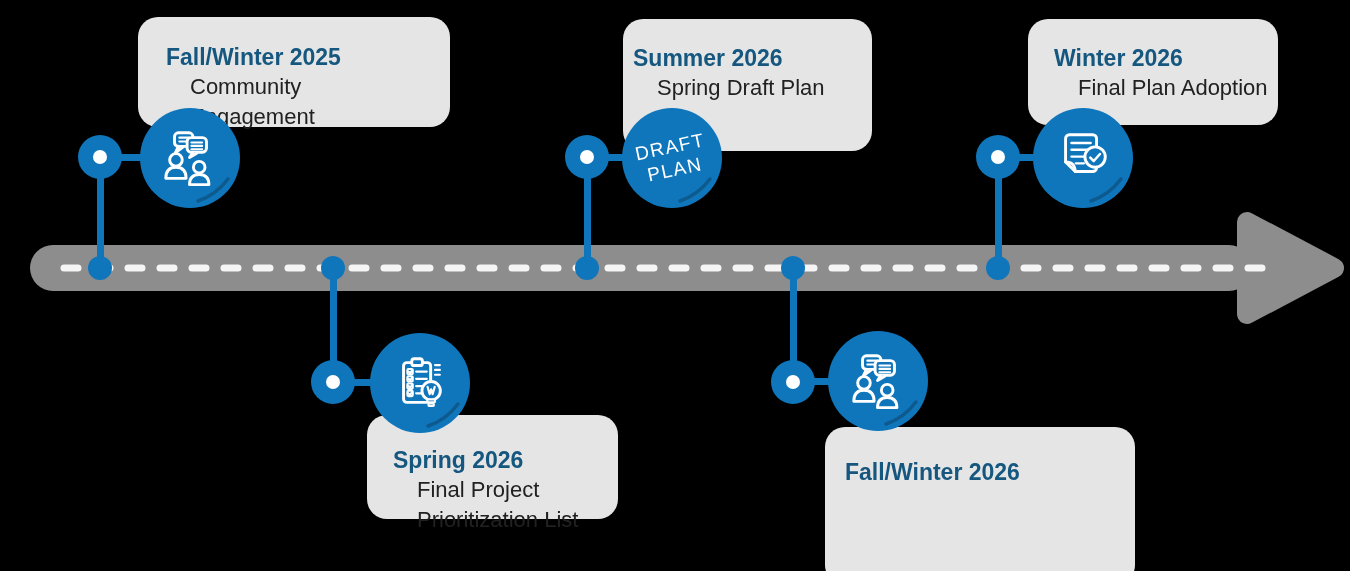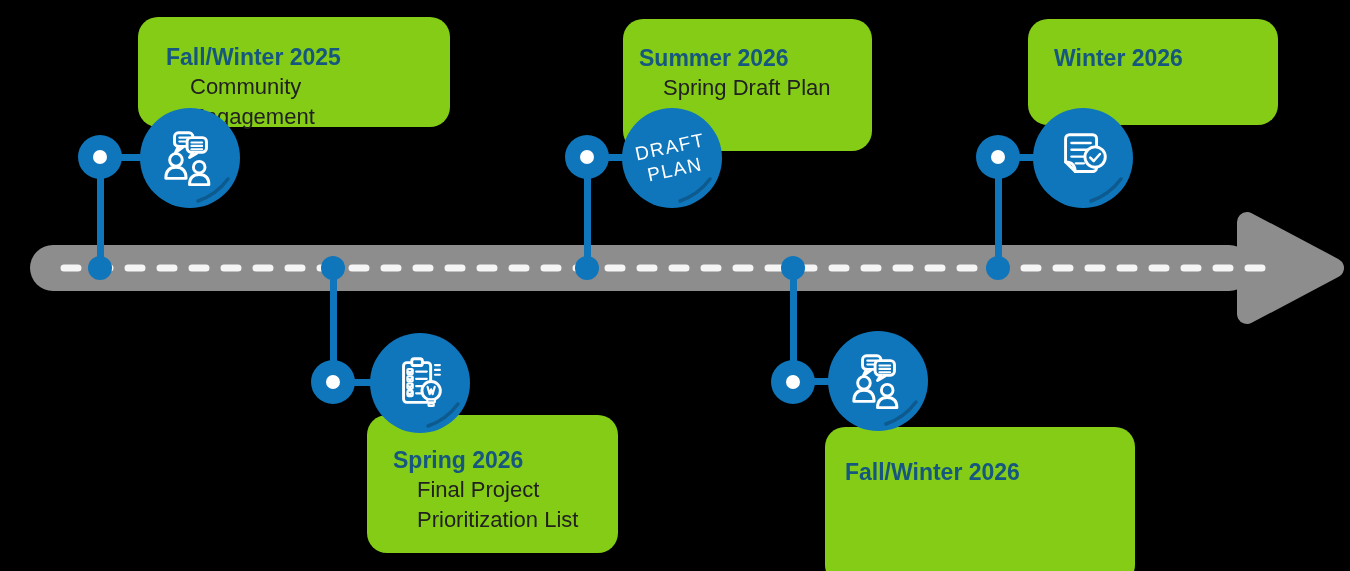--- a/index.html
+++ b/index.html
@@ -37,24 +37,24 @@
     display:flex;align-items:center;justify-content:center;z-index:3;}
   .ic1{left:140px;top:108px;} .ic2{left:370px;top:333px;} .ic3{left:622px;top:108px;}
   .ic4{left:828px;top:331px;} .ic5{left:1033px;top:108px;}
   .icon-circle svg.glyph{width:62px;height:62px;}
   .swoosh{position:absolute;left:0;top:0;width:100px;height:100px;}
   
   .badge-text{transform:rotate(-12deg);text-align:center;color:#fff;font-size:19px;
     letter-spacing:1.5px;line-height:23px;font-weight:400;}
   .badge-text span{display:block;}
   
-  .card{position:absolute;background:#84cc16;border-radius:20px;z-index:2;box-sizing:border-box;}
+  .card{position:absolute;background:#e5e5e5;border-radius:20px;z-index:2;box-sizing:border-box;}
   .c1{left:138px;top:17px;width:312px;height:110px;padding:26px 24px 0 28px;}
-  .c2{left:367px;top:415px;width:251px;height:138px;padding:31px 18px 12px 26px;}
-  .c3{left:623px;top:19px;width:249px;height:132px;padding:25px 18px 0 16px;}
+  .c2{left:367px;top:415px;width:251px;height:104px;padding:31px 18px 12px 26px;}
+  .c3{left:623px;top:19px;width:249px;height:132px;padding:25px 18px 0 10px;}
   .c4{left:825px;top:427px;width:310px;height:158px;padding:31px 18px 0 20px;}
   .c5{left:1028px;top:19px;width:250px;height:106px;padding:25px 0 0 26px;}
   .card-date{color:#15577f;font-size:23px;font-weight:700;line-height:29px;}
   .card-label{color:#212121;font-size:22px;font-weight:400;line-height:30px;margin-left:24px;}
 </style>
 </head>
 <body>
 
 <div class="stage">
 
@@ -91,20 +91,21 @@
   </div>
   <div class="card c3">
     <div class="card-date">Summer 2026</div>
     <div class="card-label">Spring Draft Plan</div>
   </div>
   <div class="card c4">
     <div class="card-date">Fall/Winter 2026</div>
   </div>
   <div class="card c5">
     <div class="card-date">Winter 2026</div>
+    <div class="card-label">Final Plan Adoption</div>
   </div>
 
   <div class="icon-circle ic1">
     <svg class="glyph" viewBox="0 0 64 64" fill="none" stroke="#fff" stroke-width="3" stroke-linecap="round" stroke-linejoin="round">
       <rect x="16" y="6" width="19" height="14" rx="4"></rect>
       <path d="M20,20 L17,26.5 L24.5,21"></path>
       <path d="M21,11 H31 M21,15 H31" stroke-width="2.2"></path>
       <rect x="29" y="11" width="20" height="15" rx="4" fill="#0f76bc"></rect>
       <path d="M35,26 L31.5,31.5 L39,27" fill="#0f76bc"></path>
       <path d="M33.5,16 H44.5 M33.5,19.5 H44.5 M33.5,23 H44.5" stroke-width="2.2"></path>

